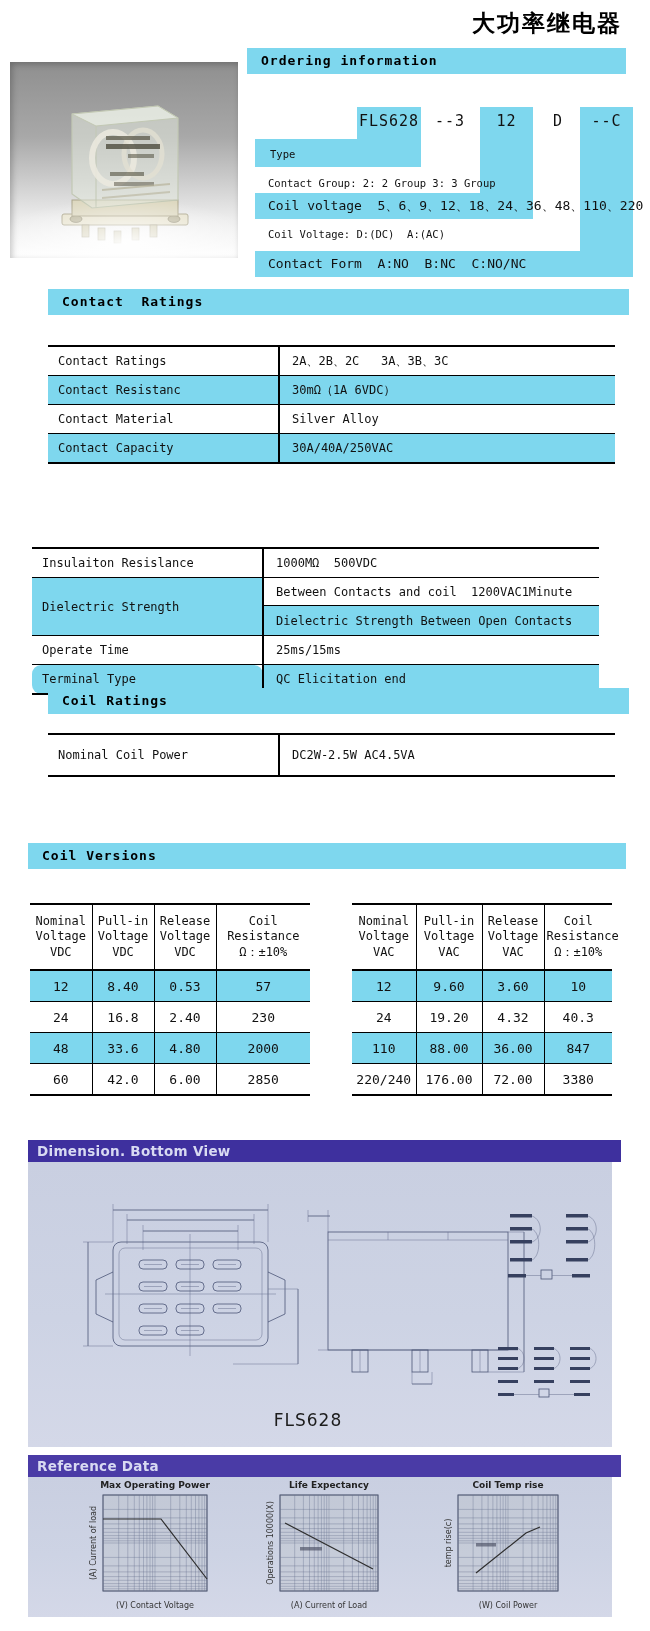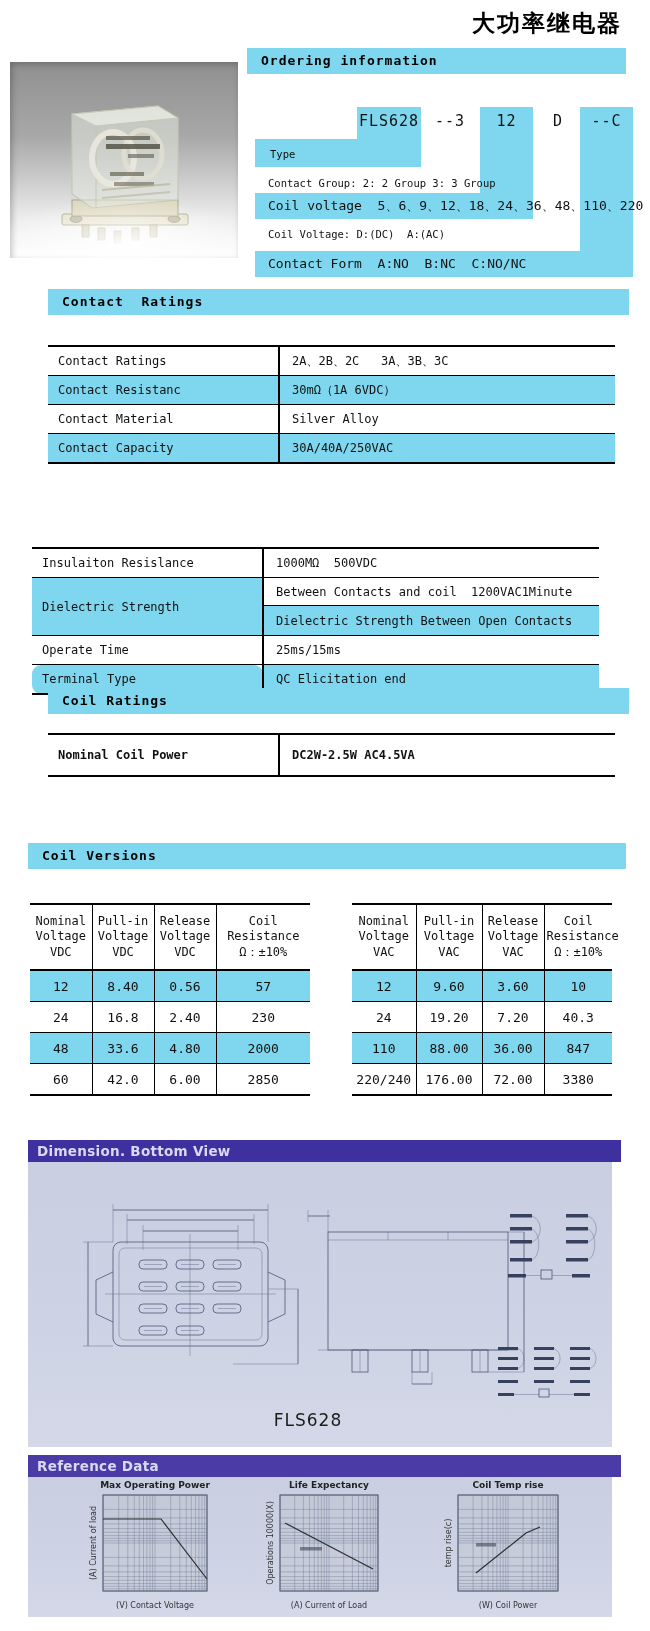--- a/index.html
+++ b/index.html
@@ -159,21 +159,21 @@
       <td class="v bg-w">25ms/15ms</td>
     </tr>
     <tr>
       <td class="l bg-c" style="height:28px;border-radius:9px;">Terminal Type</td>
       <td class="v bg-c">QC Elicitation end</td>
     </tr>
   </tbody>
     </table>
 
   <div class="abs bar" style="left:48px;top:688px;width:567px;">Coil Ratings</div>
-  <table class="abs cp-table" style="left:48px;top:733px;font-weight:bold;">
+  <table class="abs cp-table" style="left:48px;top:733px;">
     <tbody>
         <tr class="bg-w">
       <td class="l">Nominal Coil Power</td>
       <td class="v">DC2W-2.5W AC4.5VA</td>
     </tr>
   </tbody>
     </table>
 
   <div class="abs bar" style="left:28px;top:843px;width:584px;">Coil Versions</div>
 
@@ -189,21 +189,21 @@
         <th>Nominal Voltage VDC</th>
         <th>Pull-in Voltage VDC</th>
         <th>Release Voltage VDC</th>
         <th>Coil Resistance Ω：±10%</th>
       </tr>
     </thead>
     <tbody>
       <tr>
         <td>12</td>
         <td>8.40</td>
-        <td>0.56</td>
+        <td>0.53</td>
         <td>57</td>
       </tr>
       <tr>
         <td>24</td>
         <td>16.8</td>
         <td>2.40</td>
         <td>230</td>
       </tr>
       <tr>
         <td>48</td>
@@ -238,21 +238,21 @@
     <tbody>
       <tr>
         <td>12</td>
         <td>9.60</td>
         <td>3.60</td>
         <td>10</td>
       </tr>
       <tr>
         <td>24</td>
         <td>19.20</td>
-        <td>7.20</td>
+        <td>4.32</td>
         <td>40.3</td>
       </tr>
       <tr>
         <td>110</td>
         <td>88.00</td>
         <td>36.00</td>
         <td>847</td>
       </tr>
       <tr>
         <td>220/240</td>

